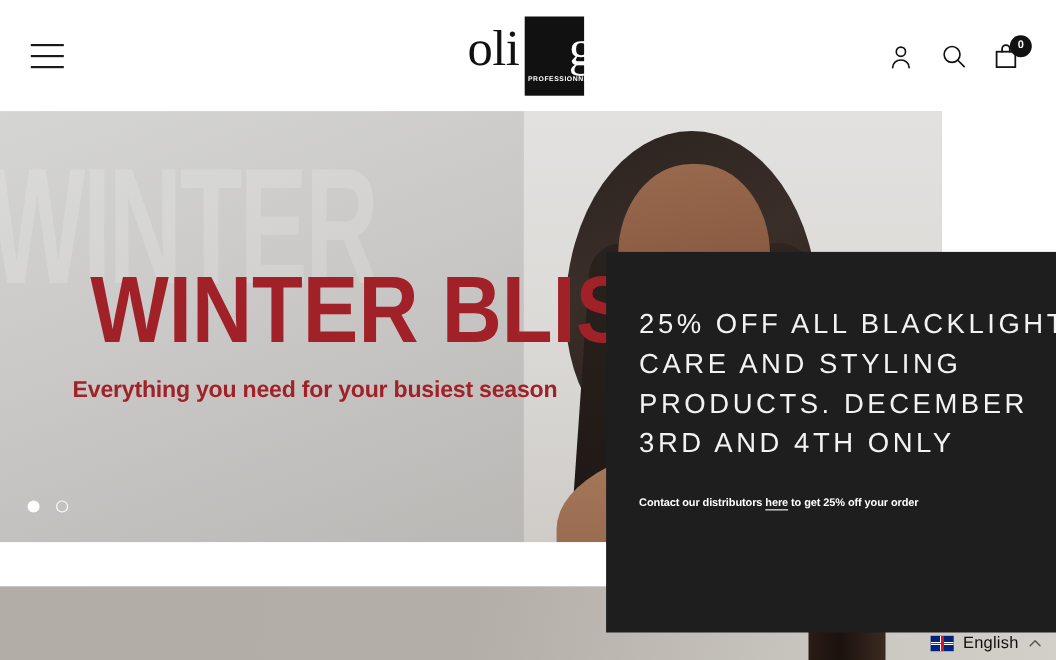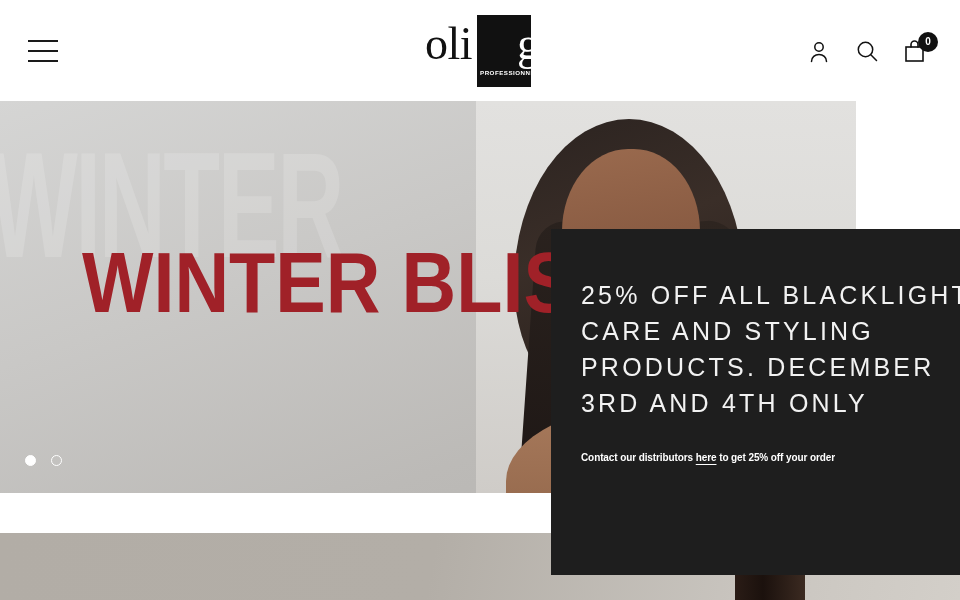--- a/index.html
+++ b/index.html
@@ -309,20 +309,21 @@
       <div class="model-face"></div>
       <div class="brow l"></div>
       <div class="brow r"></div>
       <div class="eye l"></div>
       <div class="eye r"></div>
       <div class="nose"></div>
       <div class="model-shoulder"></div>
     </div>
 
     <div class="hero-title">WINTER BLISS</div>
+    <div class="hero-sub">Everything you need for your busiest season</div>
 
     <div class="slider-dots">
       <span class="dot active"></span>
       <span class="dot"></span>
     </div>
   </div>
 
   <div class="gap-white"></div>
   <div class="lower">
     <div class="bottle"></div>
@@ -334,14 +335,23 @@
         <line x1="4" y1="4" x2="20" y2="20" stroke-linecap="round"></line>
         <line x1="20" y1="4" x2="4" y2="20" stroke-linecap="round"></line>
       </svg>
     </div>
     <div class="modal-heading">25% OFF ALL BLACKLIGHT CARE AND STYLING PRODUCTS. DECEMBER 3RD AND 4TH ONLY</div>
     <div class="modal-body">
       <span>Contact our distributors </span><a>here</a><span> to get 25% off your order</span>
     </div>
   </div>
 
+  <div class="lang">
+    <span class="flag"></span>
+    <span class="lang-label">English</span>
+    <span class="chev">
+      <svg viewBox="0 0 14 14" width="14" height="14" fill="none" stroke="#555" stroke-width="1.3">
+        <polyline points="2.5,9 7,4.5 11.5,9" stroke-linecap="round" stroke-linejoin="round"></polyline>
+      </svg>
+    </span>
+  </div>
 
 </div>
 
 </body></html>

